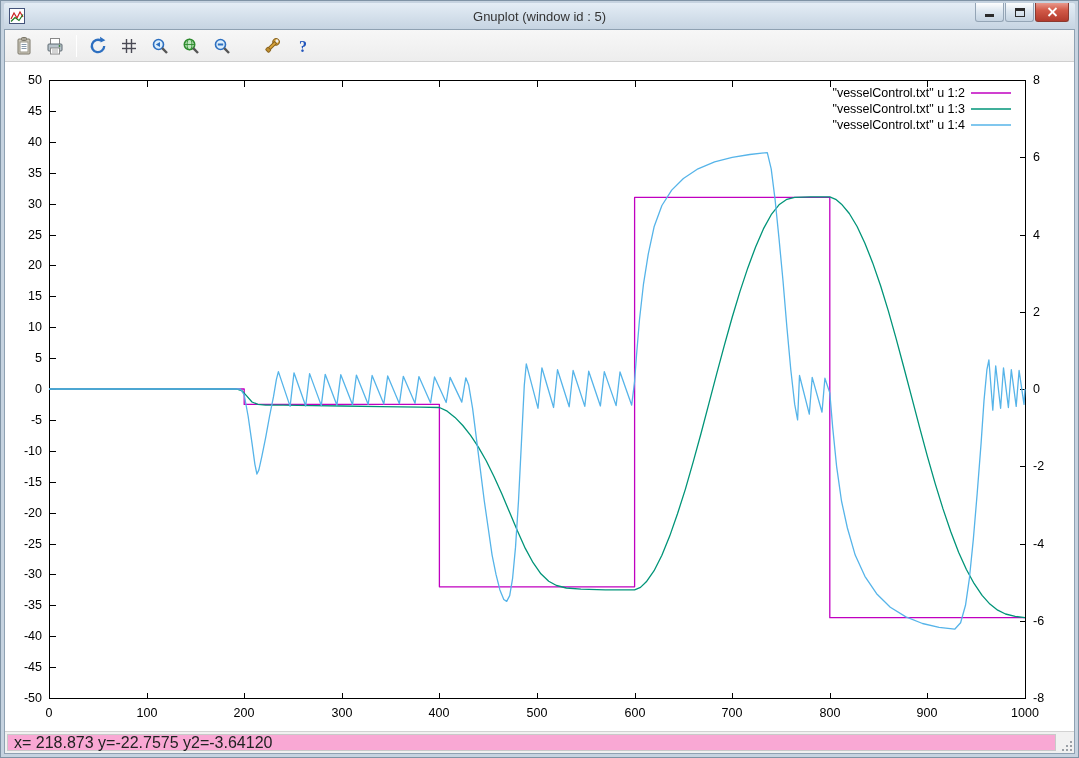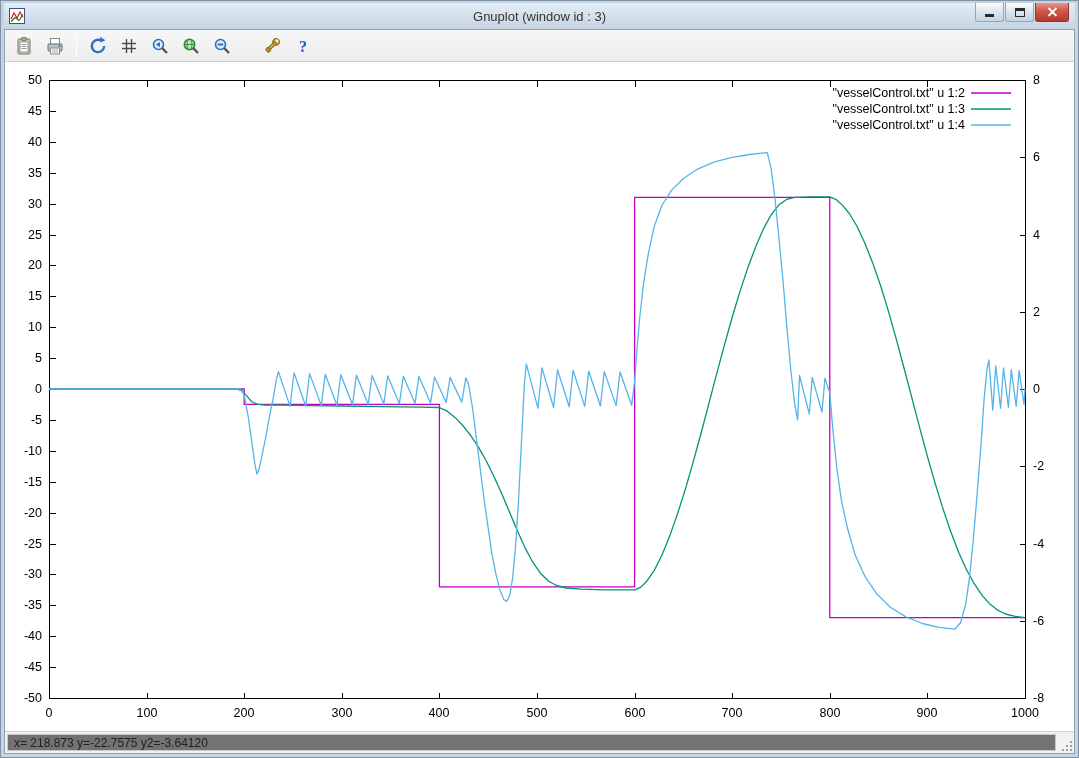--- a/index.html
+++ b/index.html
@@ -75,39 +75,39 @@
   .plot svg { display: block; }
 
   
   .statusbar {
     height: 22px; flex: 0 0 auto;
     background: #f1f1f1; border-top: 1px solid #d2d2d2;
     display: flex; align-items: stretch; position: relative;
   }
   .status-panel {
     flex: 1; margin: 2px 18px 2px 2px;
-    border: 1px solid #c9c9c9; background: #737373;
+    border: 1px solid #c9c9c9; background: #f9a8d4;
     display: flex; align-items: center; padding: 0 6px;
-    font-size: 12px; color: #222;
+    font-size: 16px; color: #222;
     white-space: pre;
   }
   .grip { position: absolute; right: 1px; bottom: 1px; }
 </style>
 </head>
 <body>
 
 <div class="window">
 
   <div class="titlebar">
     <svg class="app-icon" width="16" height="16" viewBox="0 0 16 16">
       <rect x="0.5" y="0.5" width="15" height="15" fill="#ffffff" stroke="#44537a"></rect>
       <polyline points="2,11 5,5 8,10 11,4 14,9" fill="none" stroke="#cc2222" stroke-width="1.2"></polyline>
       <polyline points="2,13.5 6,9.5 10,12.5 14,6.5" fill="none" stroke="#1c7a1c" stroke-width="1.2"></polyline>
     </svg>
-    <span class="title-text">Gnuplot (window id : 3)</span>
+    <span class="title-text">Gnuplot (window id : 5)</span>
     <div class="win-controls">
       <div class="win-btn">
         <span class="glyph-min"></span>
       </div>
       <div class="win-btn">
         <span class="glyph-max"></span>
       </div>
       <div class="win-btn close">
         <svg width="11" height="10" viewBox="0 0 11 10">
           <line x1="1.5" y1="1" x2="9.5" y2="9" stroke="#ffffff" stroke-width="1.8"></line>

